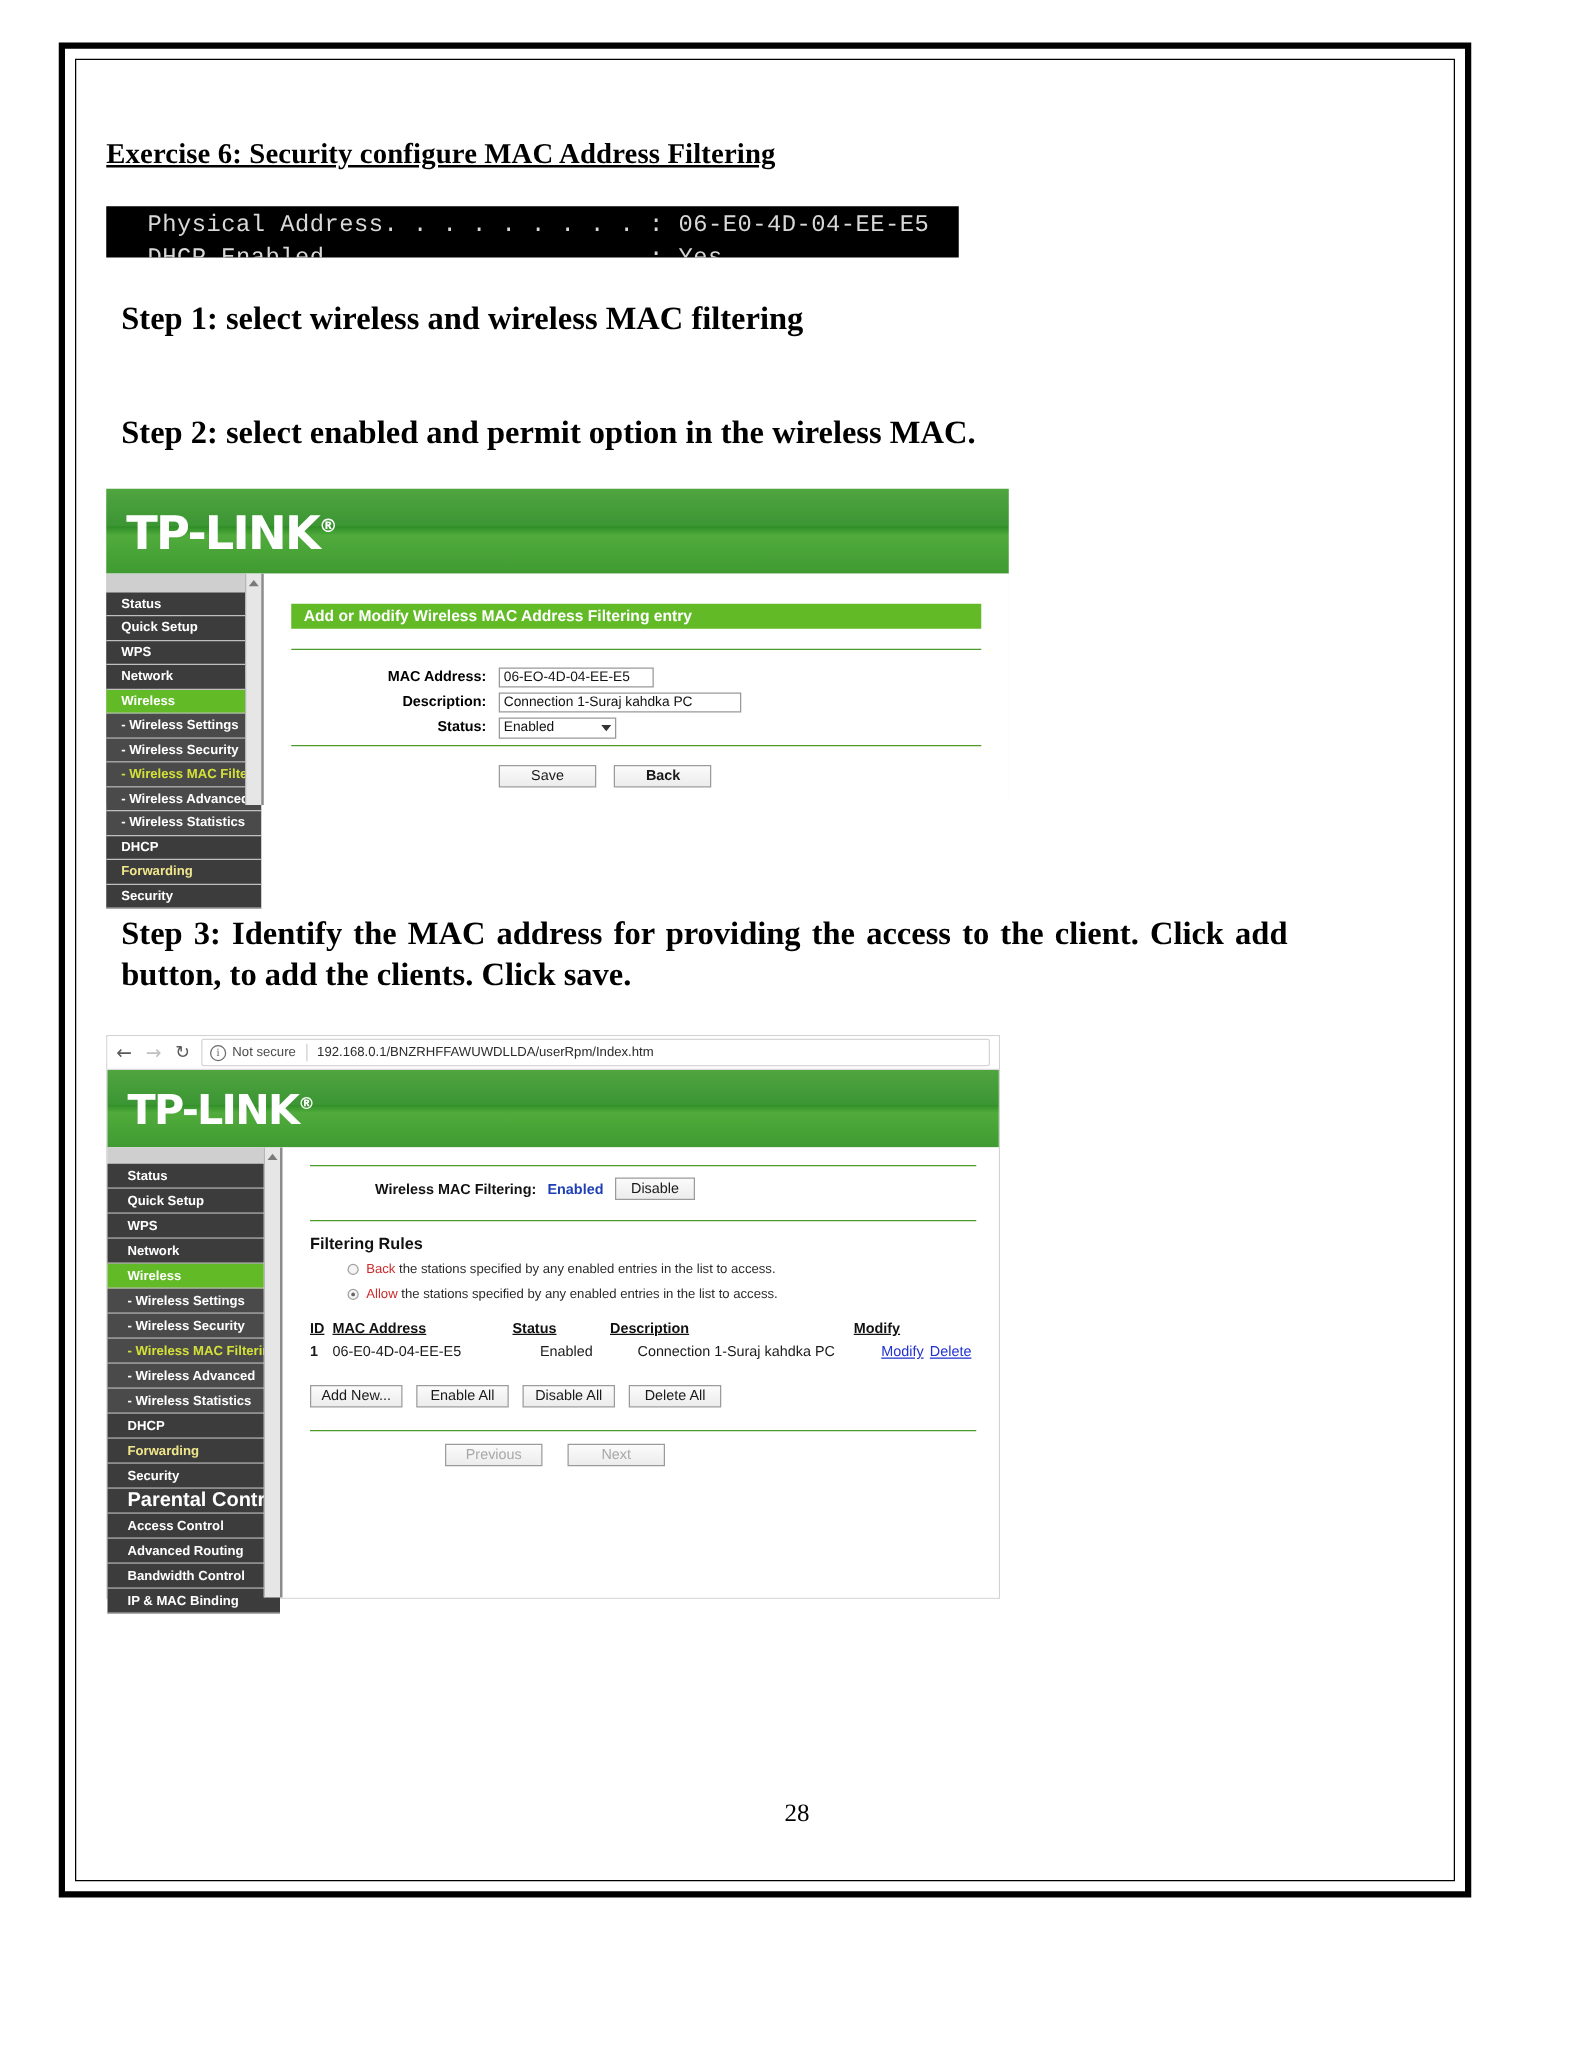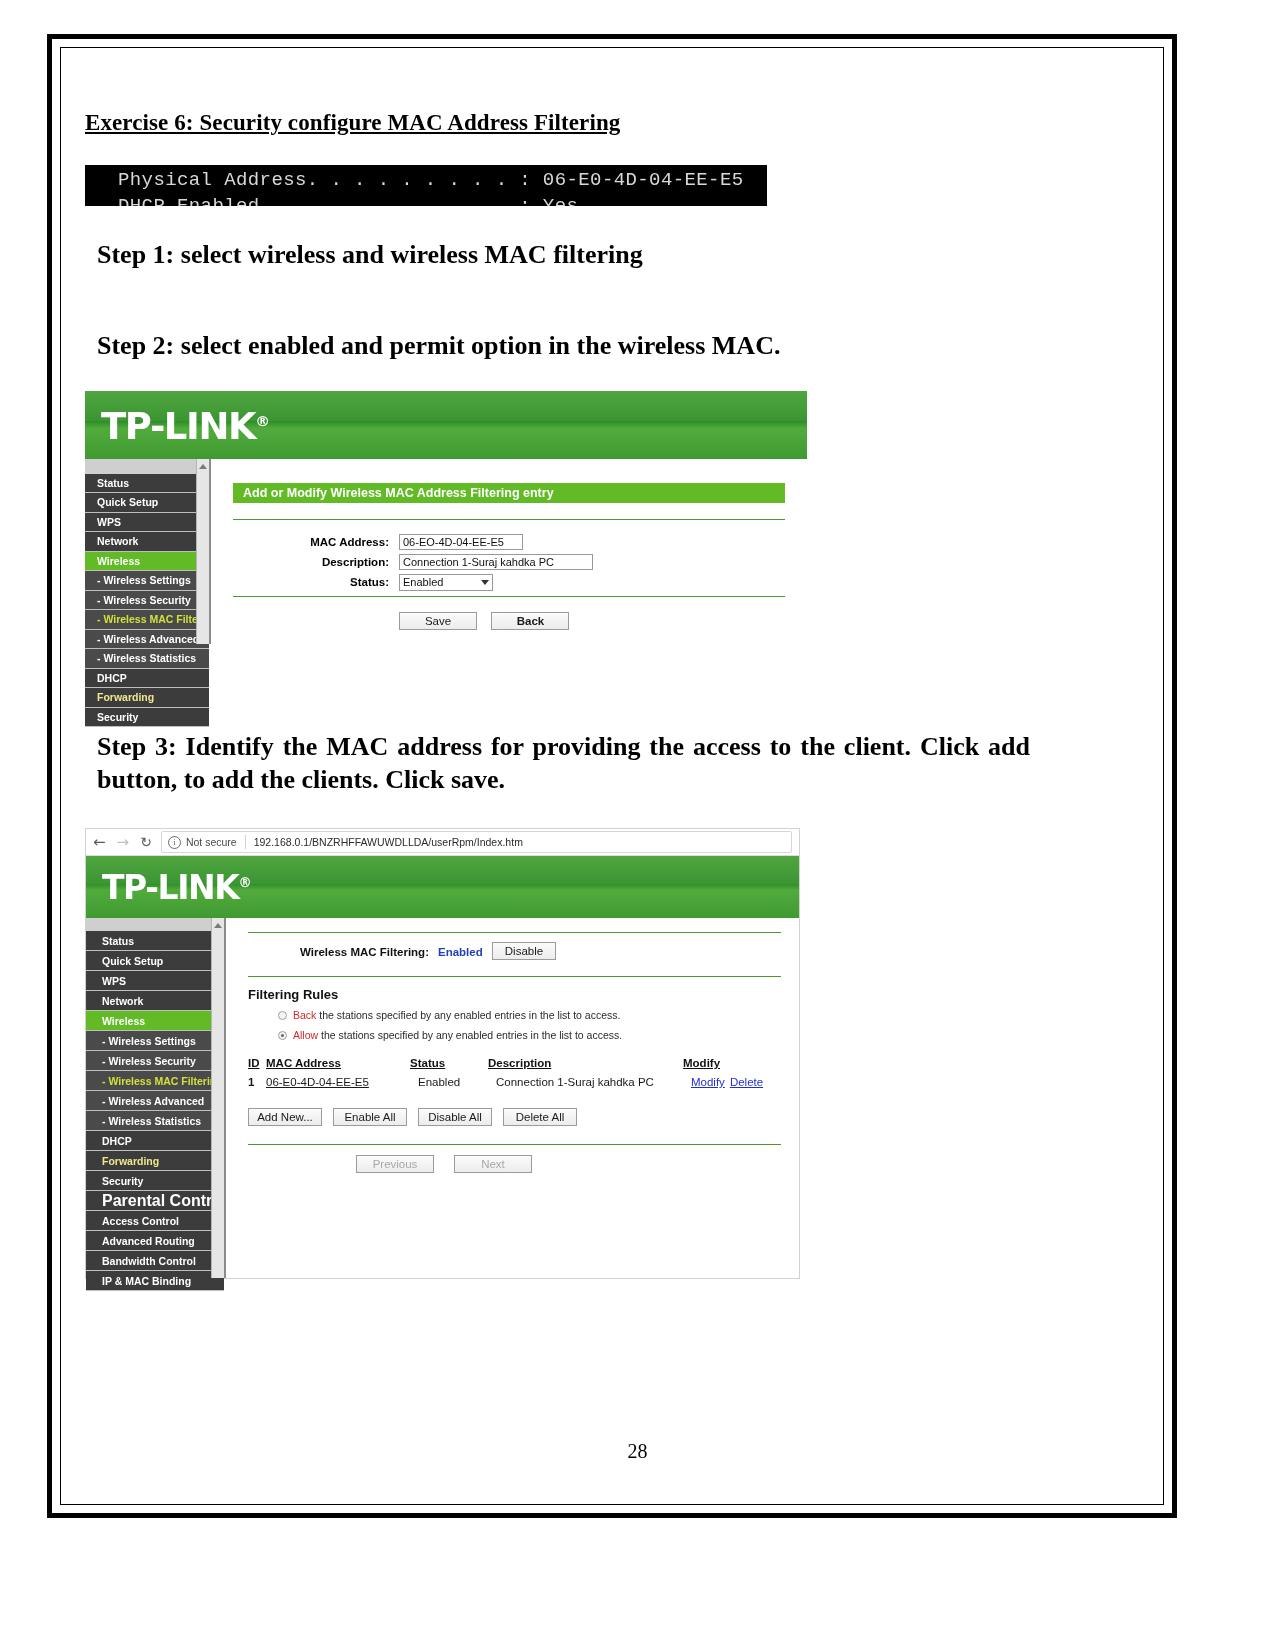--- a/index.html
+++ b/index.html
@@ -549,21 +549,21 @@
         <div class="table-head" style="margin:16px 0 0 22px; font-size:11.5px;text-decoration:underline;">
           <span style="width:18px;">ID</span>
           <span style="width:144px;">MAC Address</span>
           <span style="width:78px;">Status</span>
           <span style="width:195px;">Description</span>
           <span>Modify</span>
         </div>
 
         <div class="table-row" style="margin:7px 0 0 22px; font-size:11.5px;">
           <span style="width:18px; font-weight:bold;">1</span>
-          <span style="width:152px;text-decoration:underline;">06-E0-4D-04-EE-E5</span>
+          <span style="width:166px;">06-E0-4D-04-EE-E5</span>
           <span style="width:78px;">Enabled</span>
           <span style="width:195px;">Connection 1-Suraj kahdka PC</span>
           <span class="link-blue">Modify</span>
           <span class="link-blue" style="margin-left:5px;">Delete</span>
         </div>
 
         <div id="action-buttons" style="margin:20px 0 0 22px; display:flex; gap:11px;">
             <div class="btn" style="width: 74px; height: 18px; font-size: 11.5px;">Add New...</div>
             <div class="btn" style="width: 74px; height: 18px; font-size: 11.5px;">Enable All</div>
             <div class="btn" style="width: 74px; height: 18px; font-size: 11.5px;">Disable All</div>

